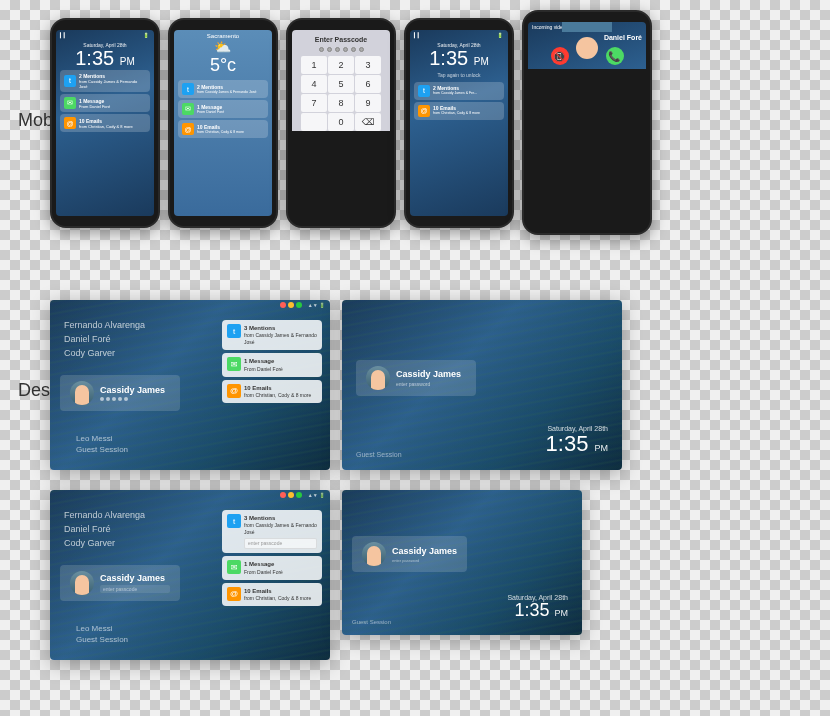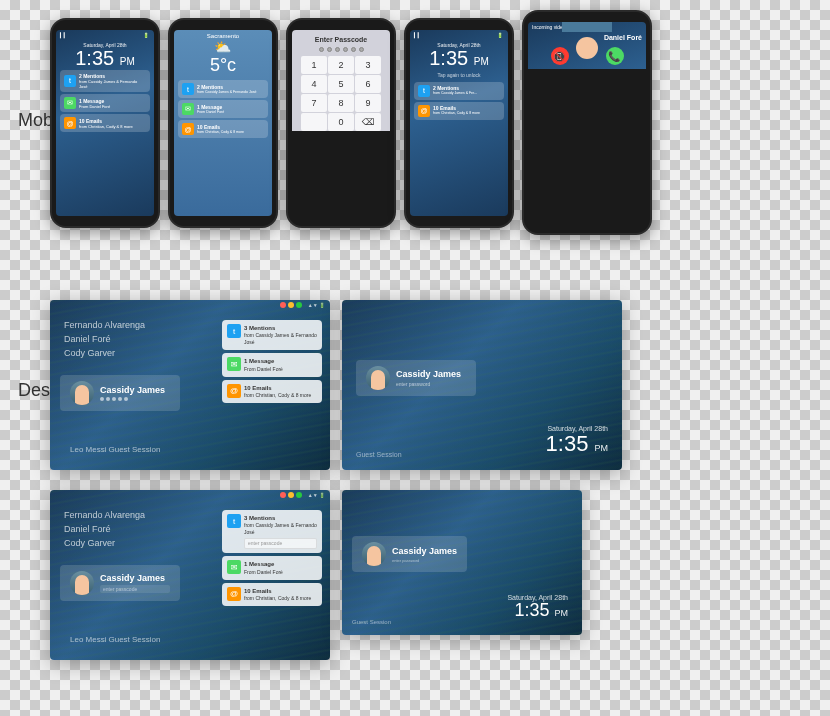--- a/index.html
+++ b/index.html
@@ -280,24 +280,24 @@
       border-radius: 7px 7px 0 0;
       position: relative;
     }
     .login-info { flex: 1; }
     .login-name { color: #fff; font-size: 9px; font-weight: 600; }
     .login-dots { display: flex; gap: 2px; margin-top: 2px; }
     .login-dot { width: 4px; height: 4px; border-radius: 50%; background: rgba(255,255,255,0.6); }
 
     .desktop-footer-names {
       position: absolute;
-      left: 20px;
+      left: 26px;
       bottom: 16px;
       display: flex;
-      flex-direction: row;
+      flex-direction: column;
       gap: 2px;
       margin-top: 7px;
     }
     .footer-name {
       color: rgba(255,255,255,0.6);
       font-size: 8px;
     }
 
     .desktop-notifications {
       position: absolute;

